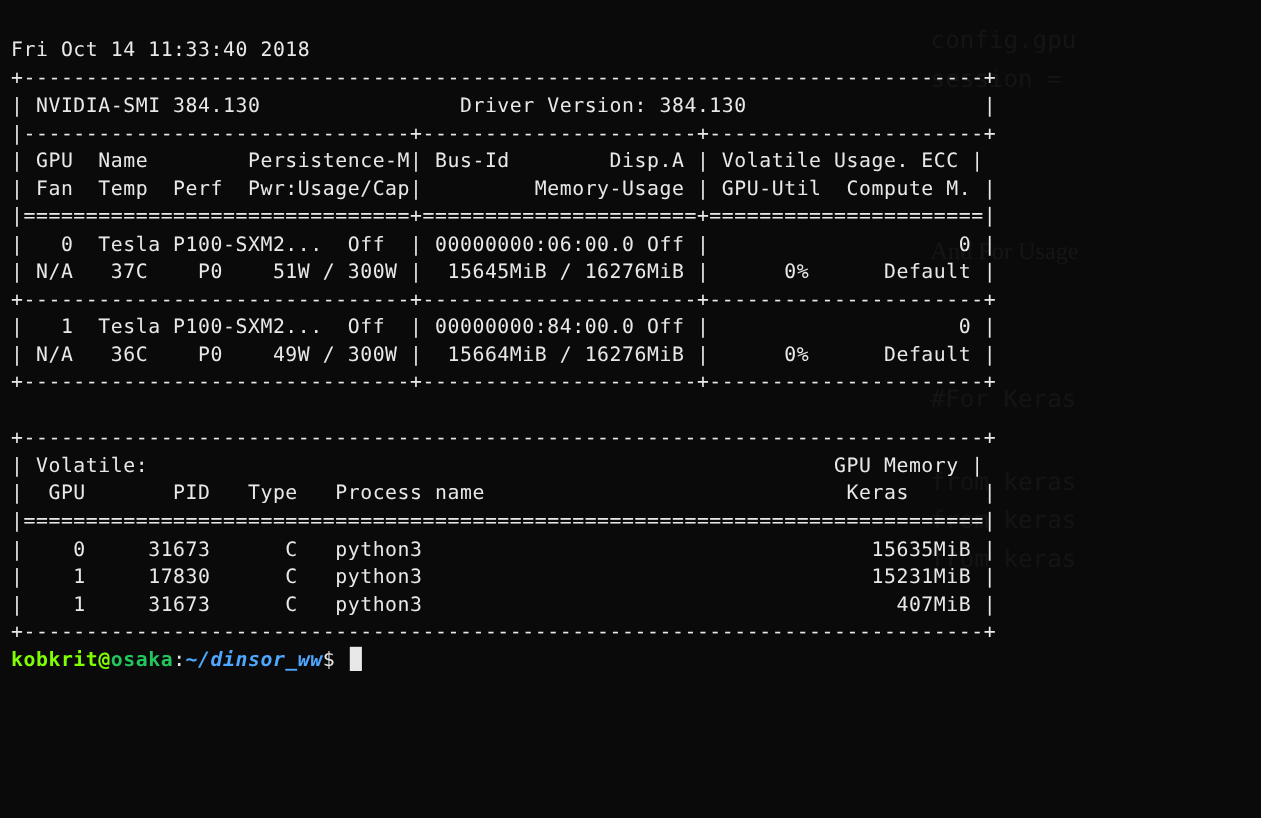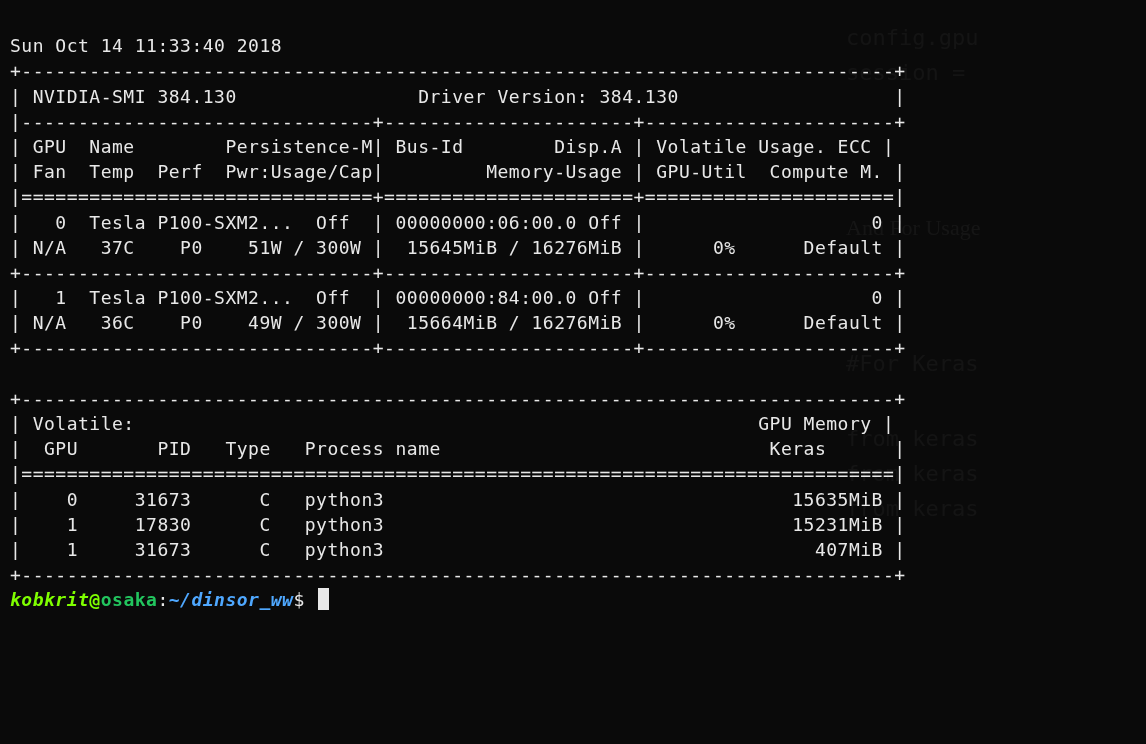--- a/index.html
+++ b/index.html
@@ -40,21 +40,21 @@
       background: rgba(10,10,10,0.85);
       padding: 8px 10px;
       width: 100%;
       height: 100%;
       white-space: pre;
       letter-spacing: 0.5px;
     }
     .prompt-line {
       margin-top: 4px;
     }
-    .user { color: #7fff00; font-weight: bold; font-style: italic; }
+    .user { color: #7fff00; font-weight: bold; }
     .host { color: #22c55e; font-weight: bold; }
     .at   { color: #7fff00; font-weight: bold; }
     .colon { color: #e8e8e8; }
     .path { color: #4fa8ff; font-weight: bold; font-style: italic; }
     .dollar { color: #e8e8e8; }
     .cursor {
       display: inline-block;
       width: 11px;
       height: 22px;
       background: #e8e8e8;
@@ -72,21 +72,21 @@
   <div class="serif">And For Usage</div>
   <div style="height:100px"></div>
   <div>#For Keras</div>
   <div style="height:40px"></div>
   <div>from keras</div>
   <div>from keras</div>
   <div>from keras</div>
 </div>
 
 <div class="terminal">
-<span>Sun Oct 14 11:33:40 2018</span>
+<span>Fri Oct 14 11:33:40 2018</span>
 <span>+-----------------------------------------------------------------------------+</span>
 <span>| NVIDIA-SMI 384.130                Driver Version: 384.130                   |</span>
 <span>|-------------------------------+----------------------+----------------------+</span>
 <span>| GPU  Name        Persistence-M| Bus-Id        Disp.A | Volatile Usage. ECC |</span>
 <span>| Fan  Temp  Perf  Pwr:Usage/Cap|         Memory-Usage | GPU-Util  Compute M. |</span>
 <span>|===============================+======================+======================|</span>
 <span>|   0  Tesla P100-SXM2...  Off  | 00000000:06:00.0 Off |                    0 |</span>
 <span>| N/A   37C    P0    51W / 300W |  15645MiB / 16276MiB |      0%      Default |</span>
 <span>+-------------------------------+----------------------+----------------------+</span>
 <span>|   1  Tesla P100-SXM2...  Off  | 00000000:84:00.0 Off |                    0 |</span>

